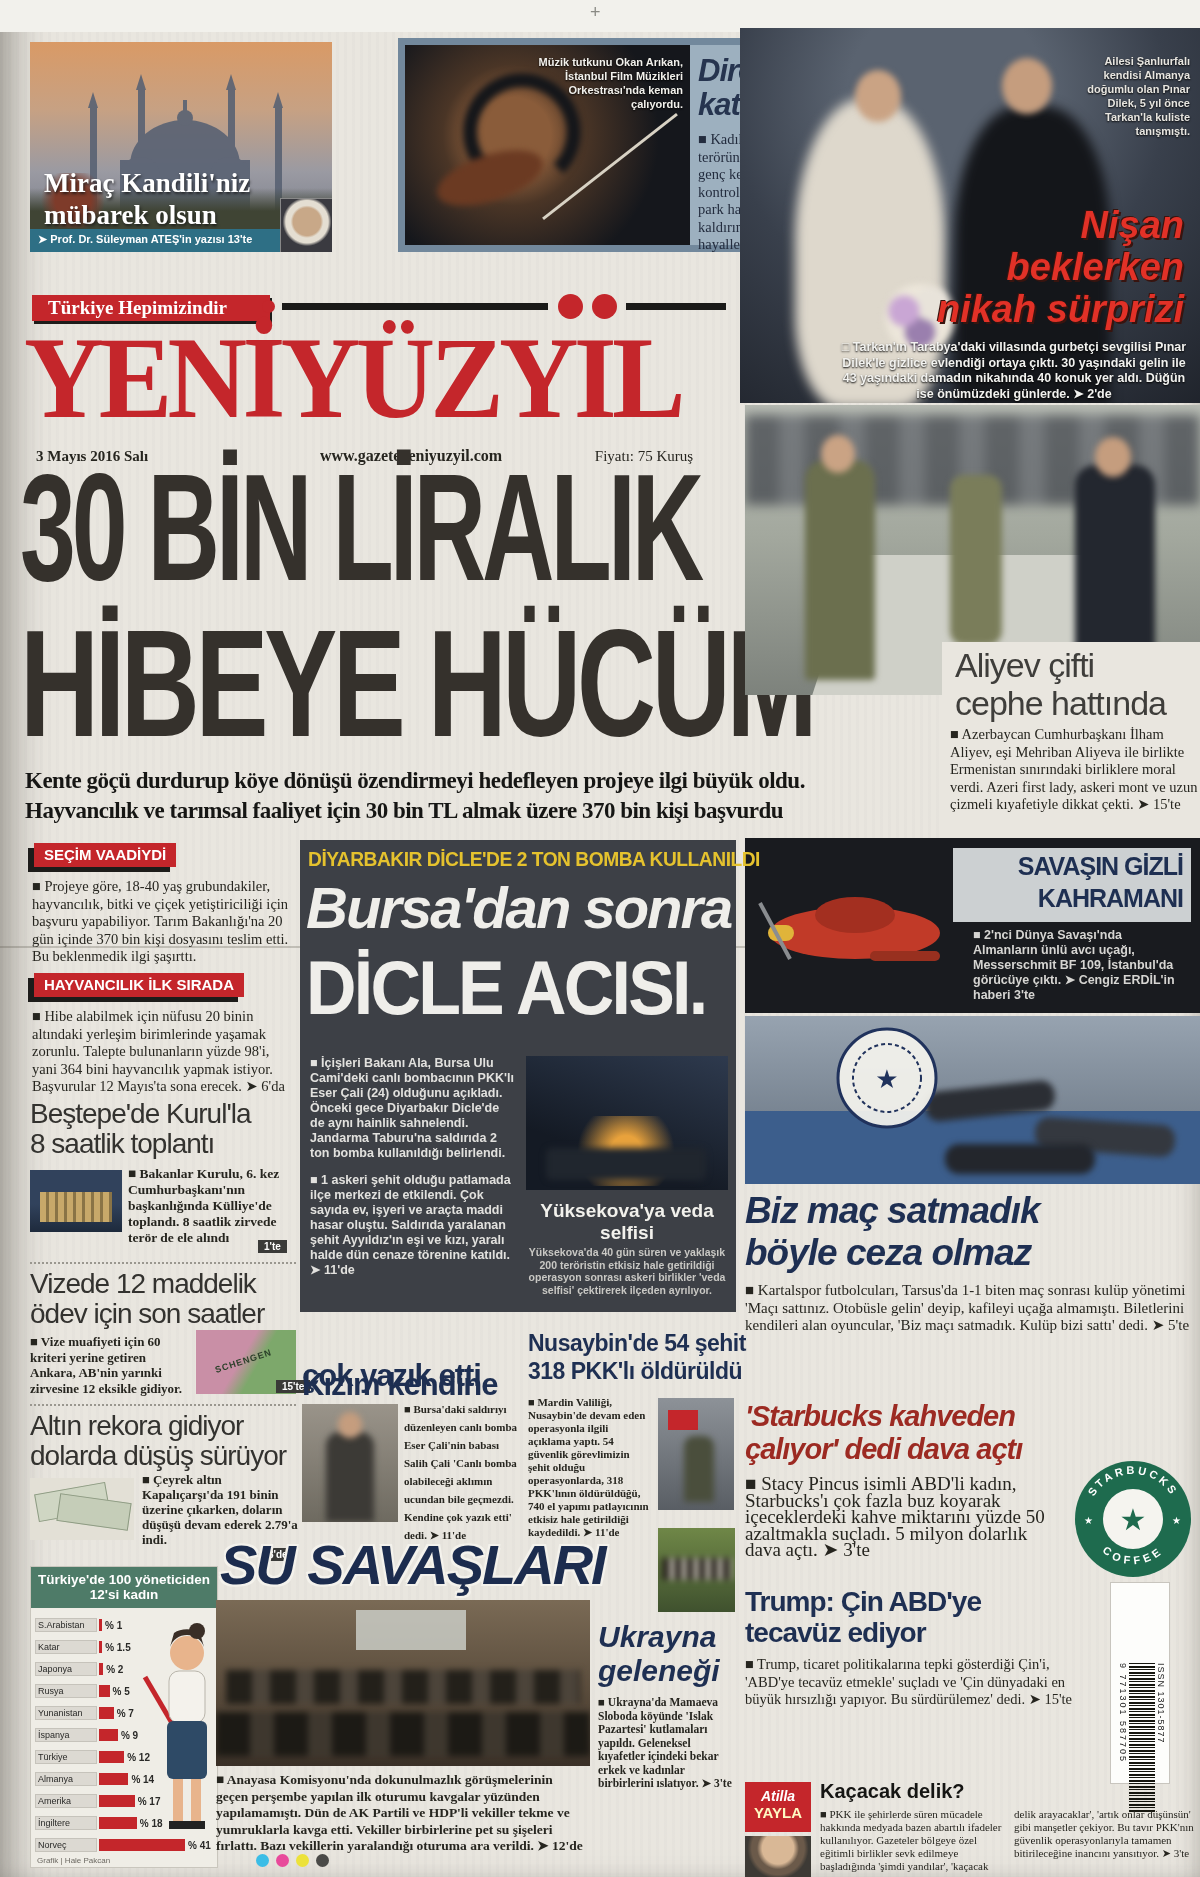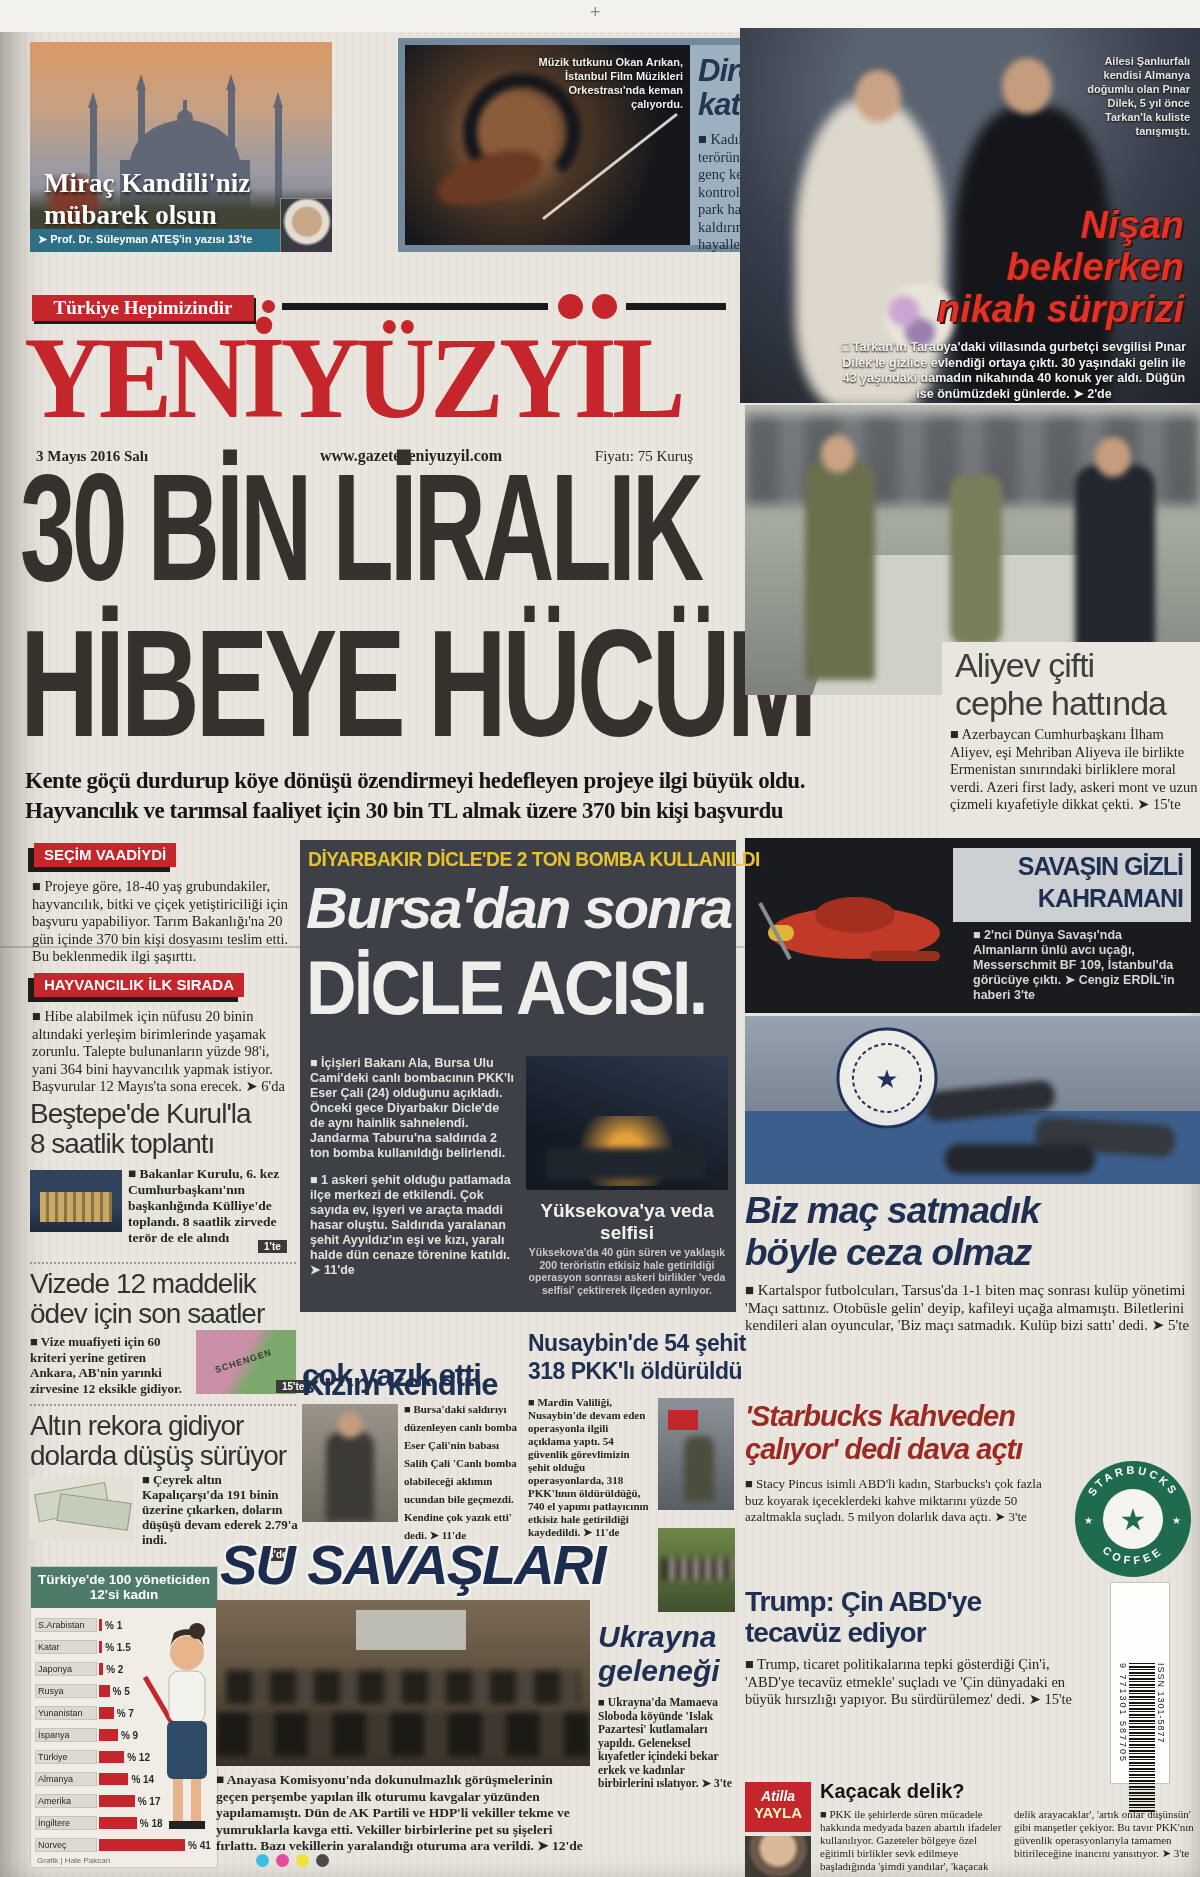--- a/index.html
+++ b/index.html
@@ -75,21 +75,21 @@
     <div class="abs blur1" style="left:115px;top:42px;width:46px;height:52px;background:#caa384;border-radius:50%;"></div>
     <div class="abs blur1" style="left:262px;top:30px;width:50px;height:56px;background:#c59d7e;border-radius:50%;"></div>
     <div class="abs blur1" style="left:140px;top:255px;width:80px;height:70px;background:radial-gradient(circle at 30% 40%,#c9a6d4 0 20%,transparent 24%),radial-gradient(circle at 65% 30%,#e8e3da 0 22%,transparent 26%),radial-gradient(circle at 50% 70%,#9a7fae 0 22%,transparent 26%),radial-gradient(circle,#ece6da 0 60%,transparent 70%);border-radius:50%;"></div>
     <div class="abs" style="right:10px;top:26px;width:108px;font-size:11px;font-weight:bold;color:#e8e6e0;text-align:right;line-height:14px;text-shadow:0 1px 2px #000;">Ailesi Şanlıurfalı kendisi Almanya doğumlu olan Pınar Dilek, 5 yıl önce Tarkan'la kuliste tanışmıştı.</div>
     <div class="abs" style="right:16px;top:176px;width:320px;text-align:right;font-size:38px;font-style:italic;font-weight:bold;color:#e23127;text-shadow:2px 2px 0 #38140f,-1px -1px 0 #38140f;">Nişan</div>
     <div class="abs" style="right:16px;top:218px;width:320px;text-align:right;font-size:38px;font-style:italic;font-weight:bold;color:#e23127;text-shadow:2px 2px 0 #38140f,-1px -1px 0 #38140f;">beklerken</div>
     <div class="abs" style="right:16px;top:260px;width:360px;text-align:right;font-size:38px;font-style:italic;font-weight:bold;color:#e23127;text-shadow:2px 2px 0 #38140f,-1px -1px 0 #38140f;">nikah sürprizi</div>
     <div class="abs" style="left:100px;top:312px;width:348px;font-size:12.5px;font-weight:bold;color:#f2f2ef;line-height:15.5px;text-align:center;text-shadow:0 1px 2px #000;">□ Tarkan'ın Tarabya'daki villasında gurbetçi sevgilisi Pınar Dilek'le gizlice evlendiği ortaya çıktı. 30 yaşındaki gelin ile 43 yaşındaki damadın nikahında 40 konuk yer aldı. Düğün ise önümüzdeki günlerde. ➤ 2'de</div>
   </div>
 
-  <div class="abs serif" style="left:32px;top:295px;width:222px;height:26px;background:#c4262b;box-shadow:2px 3px 0 #1d1c1a;text-align:center;">
+  <div class="abs serif" style="left:32px;top:295px;width:222px;height:26px;background:#c4262b;box-shadow:2px 3px 0 #1d1c1a;padding-left:16px;">
     <span style="color:#fff;font-weight:bold;font-size:19px;line-height:26px;">Türkiye Hepimizindir</span>
   </div>
   <div class="abs" style="left:262px;top:300px;width:13px;height:13px;border-radius:50%;background:#c4262b;"></div>
   <div class="abs" style="left:282px;top:303px;width:266px;height:7px;background:#1a1a18;"></div>
   <div class="abs" style="left:558px;top:294px;width:25px;height:25px;border-radius:50%;background:#c4262b;"></div>
   <div class="abs" style="left:592px;top:294px;width:25px;height:25px;border-radius:50%;background:#c4262b;"></div>
   <div class="abs" style="left:626px;top:303px;width:100px;height:7px;background:#1a1a18;"></div>
   <div class="abs serif" style="left:24px;top:312px;font-size:116px;font-weight:bold;color:#c4262b;letter-spacing:-5px;transform:scaleX(.95);transform-origin:left top;white-space:nowrap;">YENİYÜZYIL</div>
 
   <div class="abs serif" style="left:36px;top:448px;font-size:15px;font-weight:bold;color:#26251f;">3 Mayıs 2016 Salı</div>
@@ -141,21 +141,21 @@
       <circle cx="52" cy="52" r="34" fill="none" stroke="#20325c" stroke-width="2" stroke-dasharray="4 3"></circle>
       <text x="52" y="62" text-anchor="middle" font-size="26" fill="#20325c">★</text>
     </svg>
   </div>
   <div class="abs" style="left:745px;top:1232px;font-size:37px;font-weight:bold;font-style:italic;color:#1e2f52;letter-spacing:-1px;">böyle ceza olmaz</div>
   <div class="abs" style="left:745px;top:1190px;font-size:37px;font-weight:bold;font-style:italic;color:#1e2f52;letter-spacing:-1px;">Biz maç satmadık</div>
   <div class="abs bodytext" style="left:745px;top:1282px;width:452px;font-size:15px;line-height:17.5px;">■ Kartalspor futbolcuları, Tarsus'da 1-1 biten maç sonrası kulüp yönetimi 'Maçı sattınız. Otobüsle gelin' deyip, kafileyi uçağa almamıştı. Biletlerini kendileri alan oyuncular, 'Biz maçı satmadık. Kulüp bizi sattı' dedi. ➤ 5'te</div>
 
   <div class="abs" style="left:745px;top:1400px;font-size:29px;font-weight:bold;font-style:italic;color:#9c2a22;letter-spacing:-1px;">'Starbucks kahveden</div>
   <div class="abs" style="left:745px;top:1433px;font-size:29px;font-weight:bold;font-style:italic;color:#9c2a22;letter-spacing:-1px;">çalıyor' dedi dava açtı</div>
-  <div class="abs bodytext" style="left:745px;top:1476px;width:305px;font-size:13px;line-height:16.5px;">■ Stacy Pincus isimli ABD'li kadın, Starbucks'ı çok fazla buz koyarak içeceklerdeki kahve miktarını yüzde 50 azaltmakla suçladı. 5 milyon dolarlık dava açtı. ➤ 3'te</div>
+  <div class="abs bodytext" style="left:745px;top:1476px;width:305px;font-size:19px;line-height:16.5px;">■ Stacy Pincus isimli ABD'li kadın, Starbucks'ı çok fazla buz koyarak içeceklerdeki kahve miktarını yüzde 50 azaltmakla suçladı. 5 milyon dolarlık dava açtı. ➤ 3'te</div>
   <svg class="abs" style="left:1072px;top:1458px;" width="122" height="122" viewBox="0 0 122 122">
     <circle cx="61" cy="61" r="58" fill="#1e6b4e"></circle>
     <circle cx="61" cy="61" r="30" fill="#f5f4ef"></circle>
     <text x="61" y="72" text-anchor="middle" font-size="30" fill="#1e6b4e">★</text>
     <defs>
       <path id="sbTop" d="M16,61 a45,45 0 0,1 90,0"></path>
       <path id="sbBot" d="M16,61 a45,45 0 0,0 90,0"></path>
     </defs>
     <text font-size="11" font-weight="bold" fill="#fff" letter-spacing="3"><textPath href="#sbTop" startOffset="50%" text-anchor="middle">STARBUCKS</textPath></text>
     <text font-size="11" font-weight="bold" fill="#fff" letter-spacing="4"><textPath href="#sbBot" startOffset="50%" text-anchor="middle">COFFEE</textPath></text>

